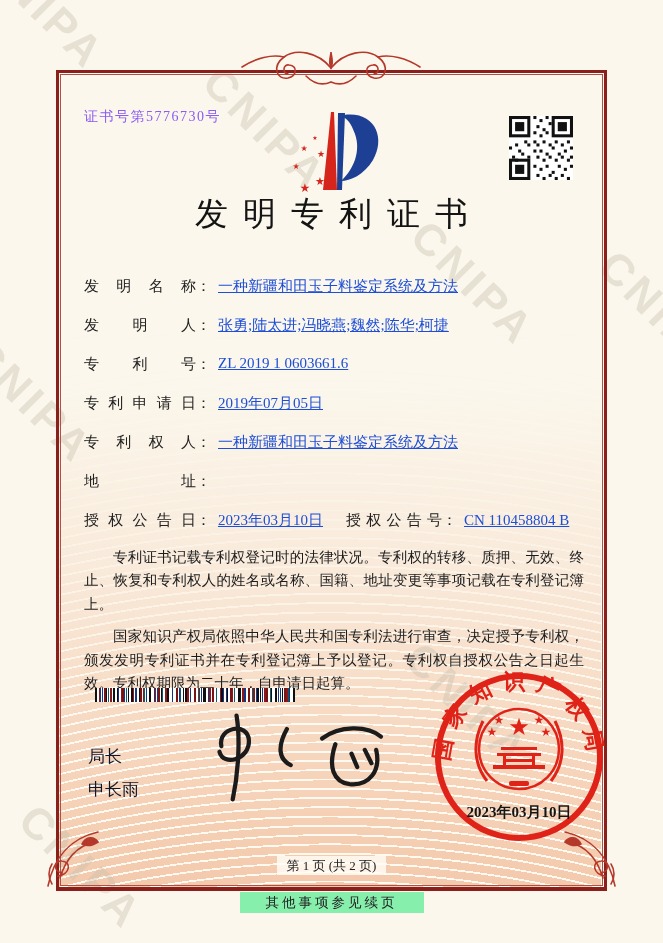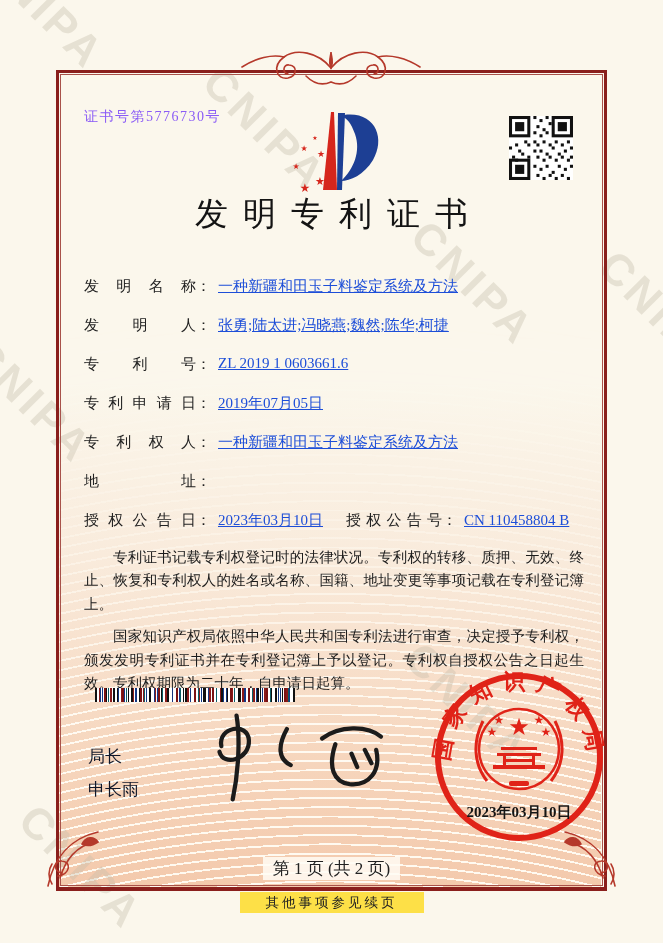--- a/index.html
+++ b/index.html
@@ -77,27 +77,27 @@
   .barcode{
     position:absolute;left:95px;top:688px;width:200px;height:14px;background:#fff;
     background-image:
       repeating-linear-gradient(90deg,#101010 0 2px,transparent 2px 5px,#15357d 5px 6px,transparent 6px 9px,#7a1313 9px 11px,transparent 11px 13px,#0b5e66 13px 14px,transparent 14px 18px),
       repeating-linear-gradient(90deg,#101010 0 1px,transparent 1px 4px,#8a1a1a 4px 6px,transparent 6px 7px,#123a8a 7px 8px,transparent 8px 11px);
   }
   .signer{position:absolute;left:88px;top:740px;font-size:17px;line-height:1.95;color:#0f172a;}
   .signature{position:absolute;left:192px;top:710px;}
   .seal{position:absolute;left:431px;top:669px;}
   .page-info{
-    position:absolute;left:0;right:0;top:857px;text-align:center;font-size:17px;color:#222;
+    position:absolute;left:0;right:0;top:857px;text-align:center;font-size:13px;color:#222;
   }
   .page-info span{background:rgba(255,252,245,0.85);padding:2px 10px;}
   .footer-note{
     position:absolute;left:0;right:0;top:894px;text-align:center;font-size:13.5px;letter-spacing:3px;color:#222;
   }
-  .footer-note span{background:#fde047;padding:3px 26px;}
+  .footer-note span{background:#86efac;padding:3px 26px;}
 </style>
 </head>
 <body>
 
 <div class="page">
 
   <div class="wm wm1">CNIPA</div>
   <div class="wm wm2">CNIPA</div>
   <div class="wm wm3">CNIPA</div>
   <div class="wm wm4">CNIPA</div>

